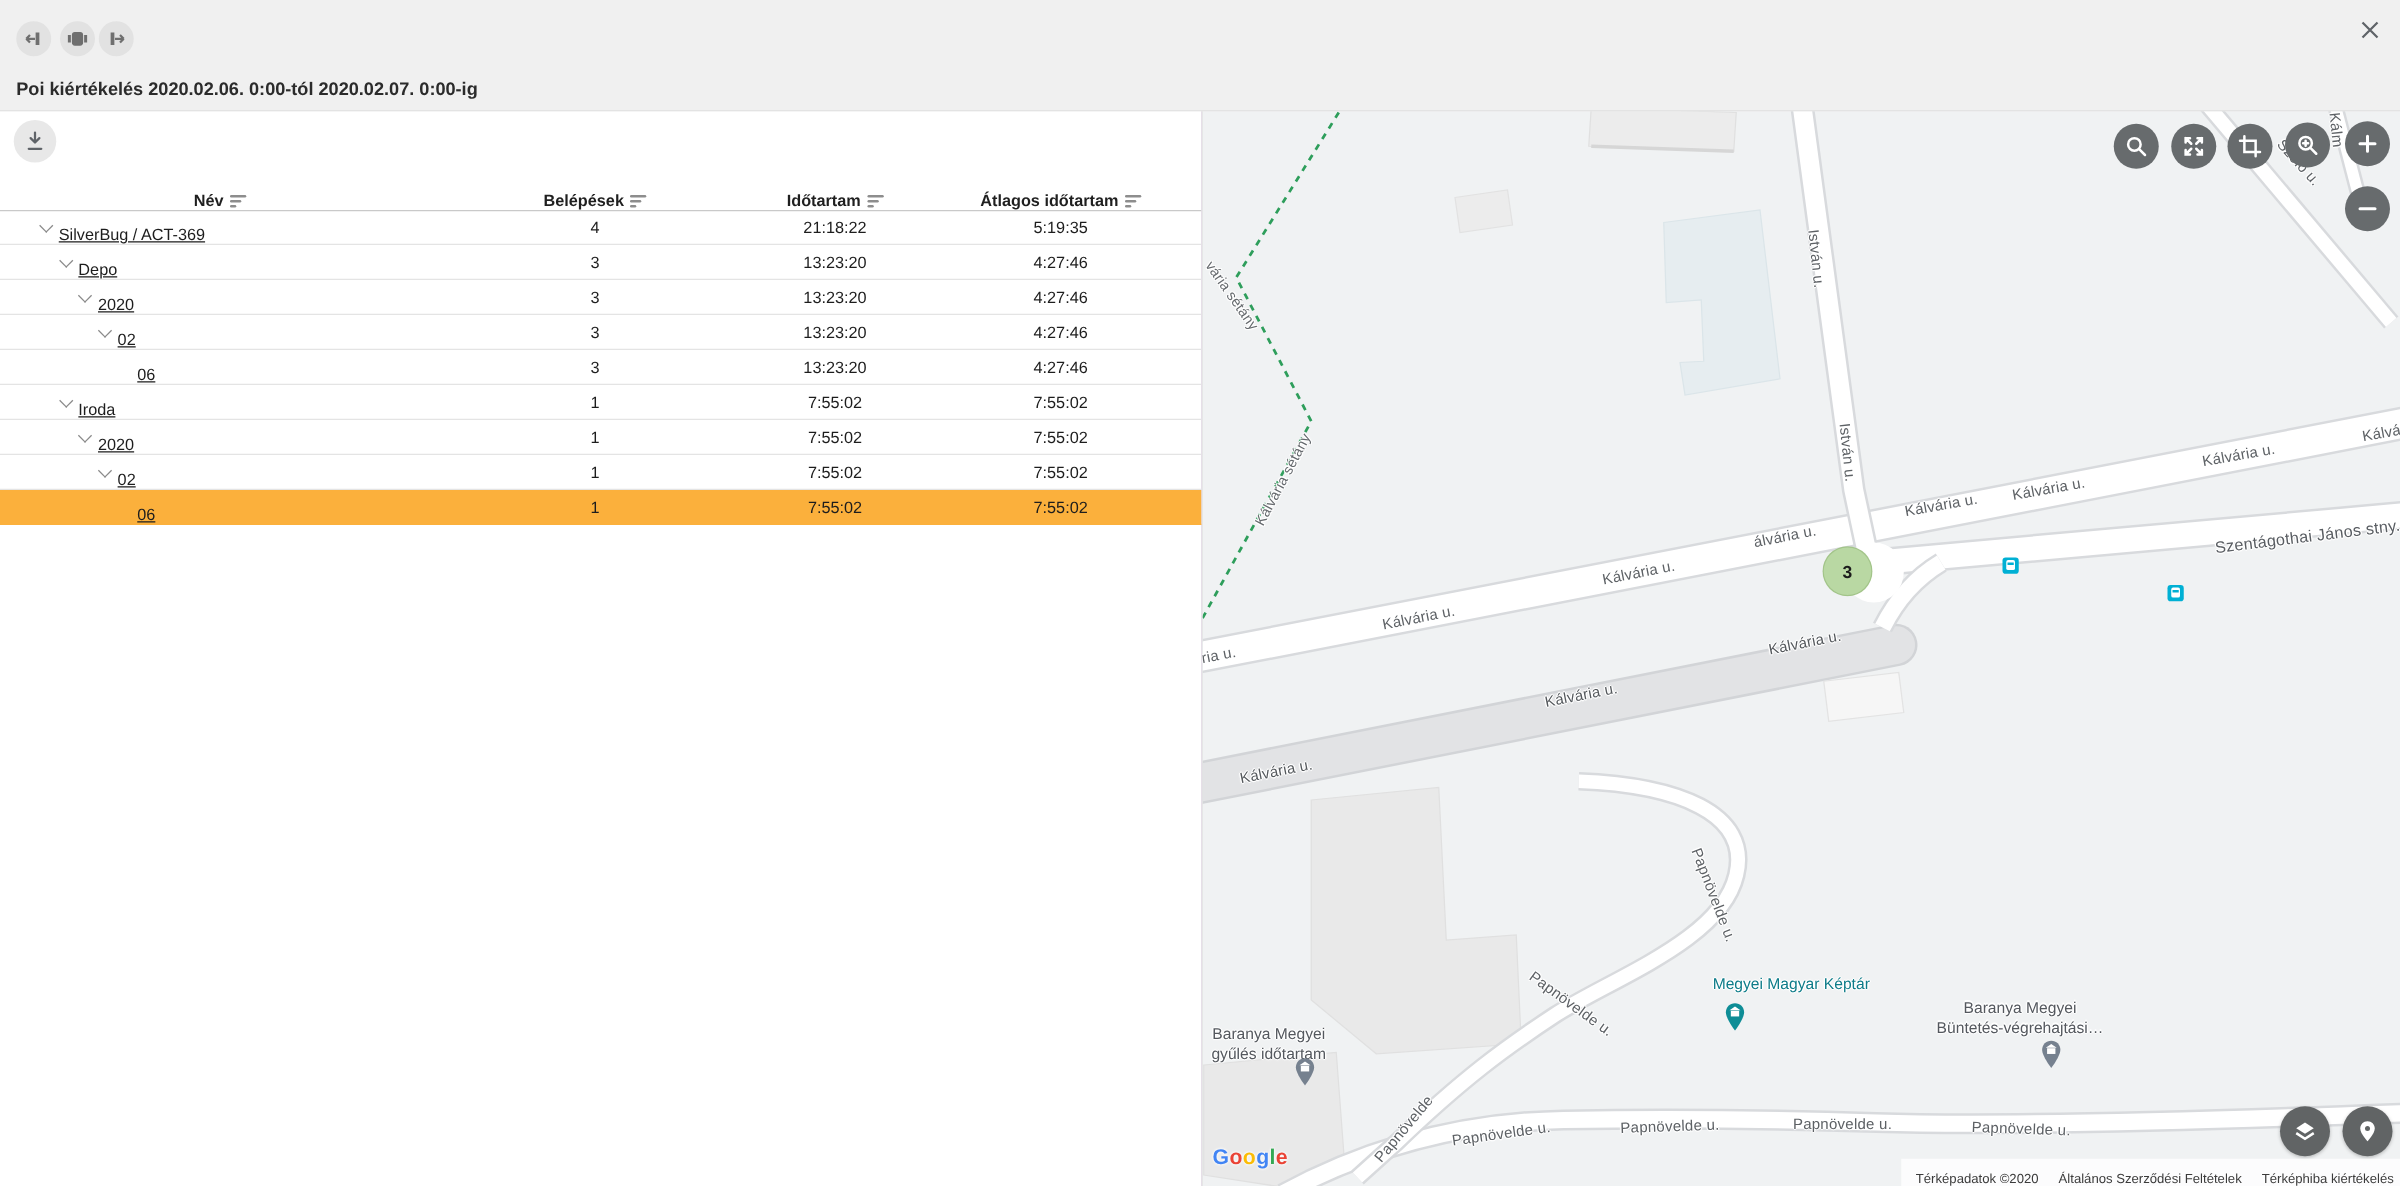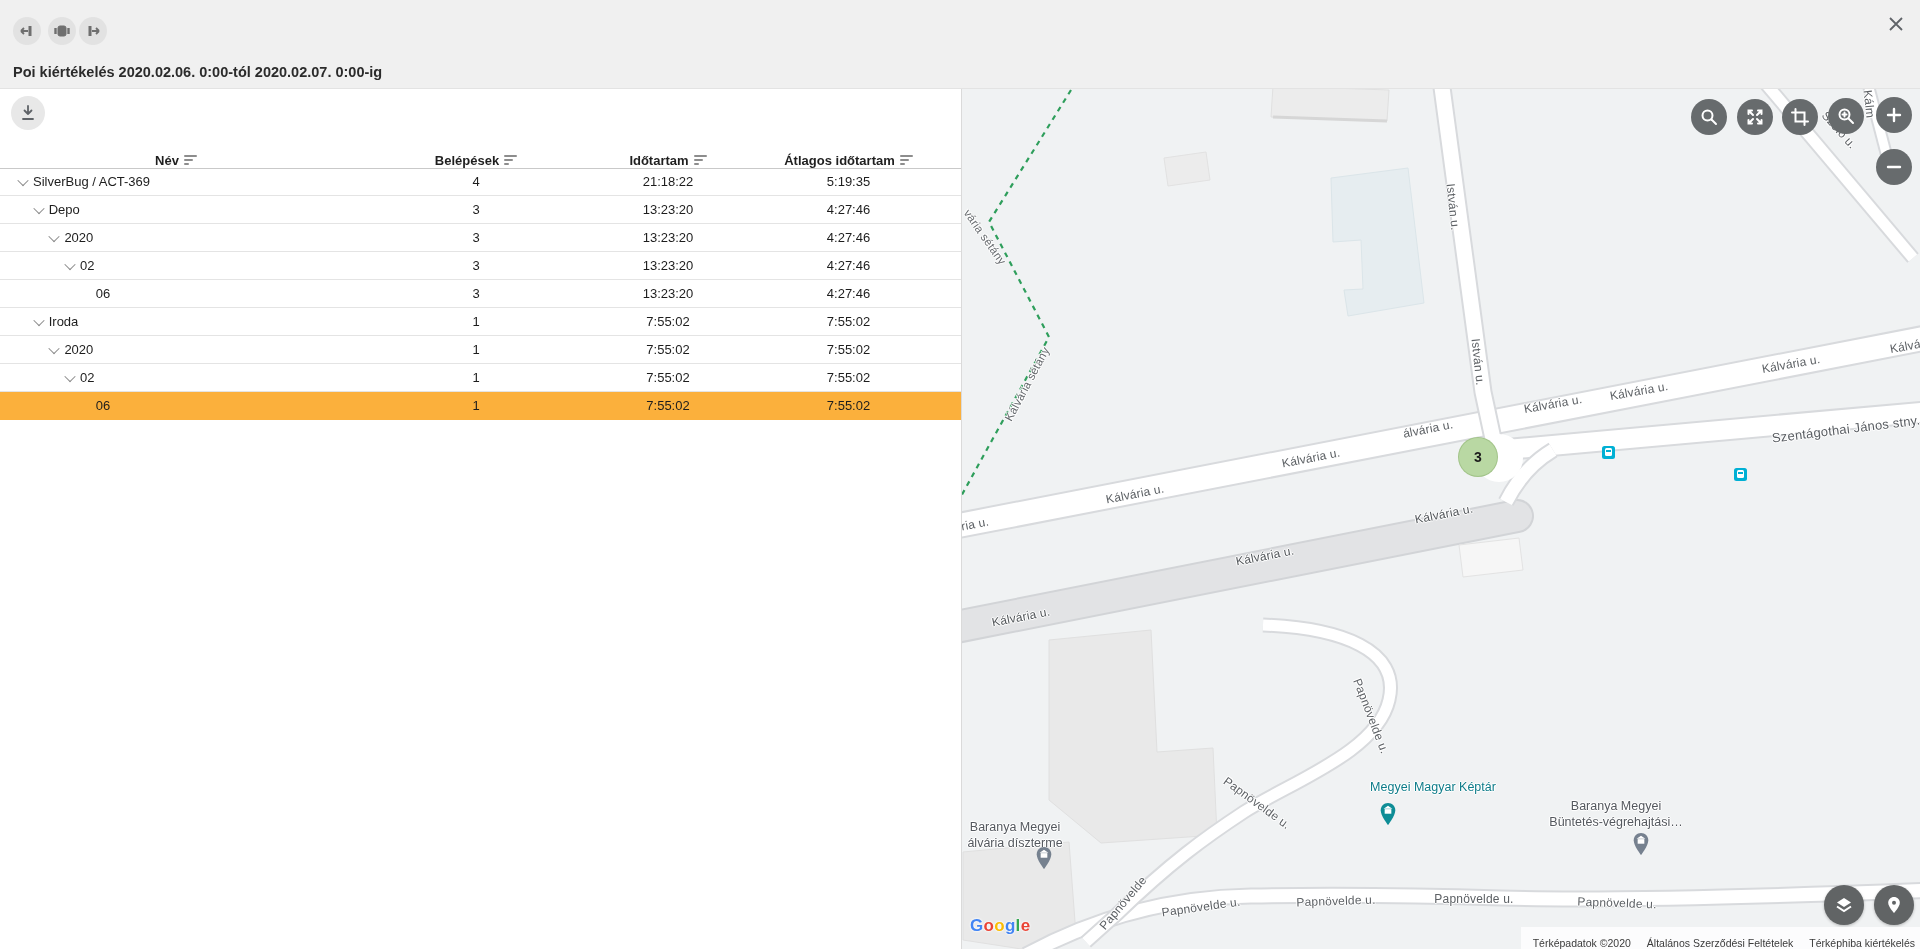--- a/index.html
+++ b/index.html
@@ -14,30 +14,30 @@
   .page-title{position:absolute;left:13px;top:64px;font-size:14.5px;font-weight:bold;color:#2b2b2b;}
   .close-btn{position:absolute;left:1884px;top:12px;width:24px;height:24px;cursor:pointer;
              display:flex;align-items:center;justify-content:center;}
   
   .left-panel{position:absolute;left:0;top:88px;width:961px;height:861px;background:#fff;z-index:20;}
   .dl-btn{position:absolute;left:11px;top:8px;width:34px;height:34px;border-radius:50%;
           background:#e8e8e8;display:flex;align-items:center;justify-content:center;cursor:pointer;}
   .grid-head{position:absolute;left:0;top:52px;width:961px;height:28px;display:grid;
              grid-template-columns:352px 248px 136px 225px;border-bottom:1px solid #c9c9c9;
              align-items:center;}
-  .grid-head .hcell{display:flex;align-items:flex-start;justify-content:center;font-size:13px;
+  .grid-head .hcell{display:flex;align-items:flex-end;justify-content:center;font-size:13px;
                     font-weight:bold;color:#1f1f1f;cursor:pointer;gap:5px;margin-top:13px;}
   .sort-ic{display:inline-block;width:13px;}
   .sort-ic i{display:block;height:2px;background:#8d8d8d;margin:2px 0;border-radius:1px;}
   .sort-ic i:nth-child(1){width:13px}.sort-ic i:nth-child(2){width:9px}.sort-ic i:nth-child(3){width:5px}
   .rows{position:absolute;left:0;top:80px;width:961px;}
   .trow{display:grid;grid-template-columns:352px 248px 136px 225px;height:27px;
         border-bottom:1px solid #e4e4e4;align-items:center;font-size:13px;color:#1d1d1d;cursor:pointer;}
   .trow.sel{background:#fbb03c;border-bottom-color:#fbb03c;}
-  .ncell{display:flex;align-items:center;height:100%;padding-left:13px;box-sizing:border-box;}
+  .ncell{display:flex;align-items:flex-end;height:100%;padding-left:27px;box-sizing:border-box;text-decoration:underline;}
   .chev{width:20px;height:100%;display:flex;align-items:center;justify-content:center;cursor:pointer;flex:0 0 20px;}
   .chev i{display:block;width:7px;height:7px;border-right:1.6px solid #8a8a8a;border-bottom:1.6px solid #8a8a8a;
           transform:rotate(45deg) translate(-1px,-1px);}
   .vcell{text-align:center;}
   
   .map{position:absolute;left:961px;top:88px;width:959px;height:861px;background:#f0f2f3;
        overflow:hidden;border-left:1px solid #dadada;}
   .map svg.base{position:absolute;left:0;top:0;}
   .ml{position:absolute;white-space:nowrap;font-size:12px;color:#5d6165;letter-spacing:.2px;
       text-shadow:1px 0 0 #fff,-1px 0 0 #fff,0 1px 0 #fff,0 -1px 0 #fff,0 0 3px #fff;pointer-events:none;}
@@ -329,21 +329,21 @@
         <div class="poi-label teal" style="left: 471px; top: 699px; transform: translate(-50%, -50%);">
           <div>Megyei Magyar Képtár</div>
         </div>
         <div class="pin" style="left: 426px; top: 730px; transform: translate(-50%, -55%);"><svg width="19" height="25" viewBox="0 0 18 24">
             <path d="M9 1C5 1 2 4 2 8c0 5 7 14 7 14s7-9 7-14c0-4-3-7-7-7z" fill="#0e8d96"></path>
             <polygon points="9,3.6 13.2,6.4 4.8,6.4" fill="#fff"></polygon>
             <rect x="5.8" y="6.8" width="6.4" height="4.4" fill="#fff"></rect>
           </svg></div>
         <div class="poi-label slate" style="left: 53px; top: 747px; transform: translate(-50%, -50%);">
           <div>Baranya Megyei</div>
-          <div>álvária díszterme</div>
+          <div>gyűlés időtartam</div>
         </div>
         <div class="pin" style="left: 82px; top: 774px; transform: translate(-50%, -55%);"><svg width="19" height="25" viewBox="0 0 18 24">
             <path d="M9 1C5 1 2 4 2 8c0 5 7 14 7 14s7-9 7-14c0-4-3-7-7-7z" fill="#76818f"></path>
             <polygon points="9,3.6 13.2,6.4 4.8,6.4" fill="#fff"></polygon>
             <rect x="5.8" y="6.8" width="6.4" height="4.4" fill="#fff"></rect>
           </svg></div>
         <div class="poi-label slate" style="left: 654px; top: 726px; transform: translate(-50%, -50%);">
           <div>Baranya Megyei</div>
           <div>Büntetés-végrehajtási…</div>
         </div>

